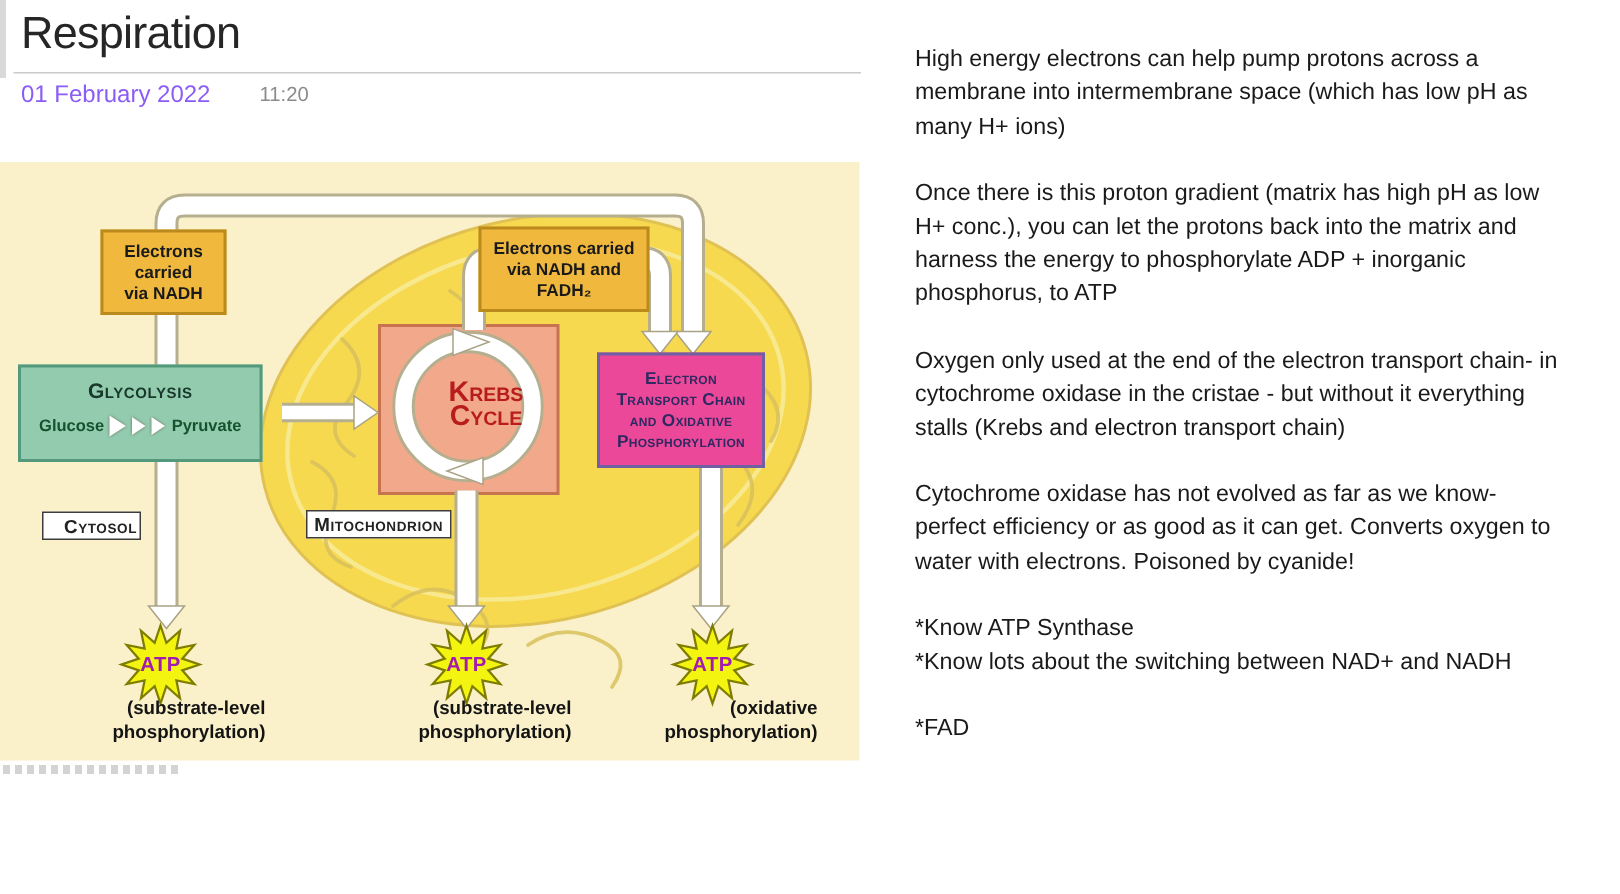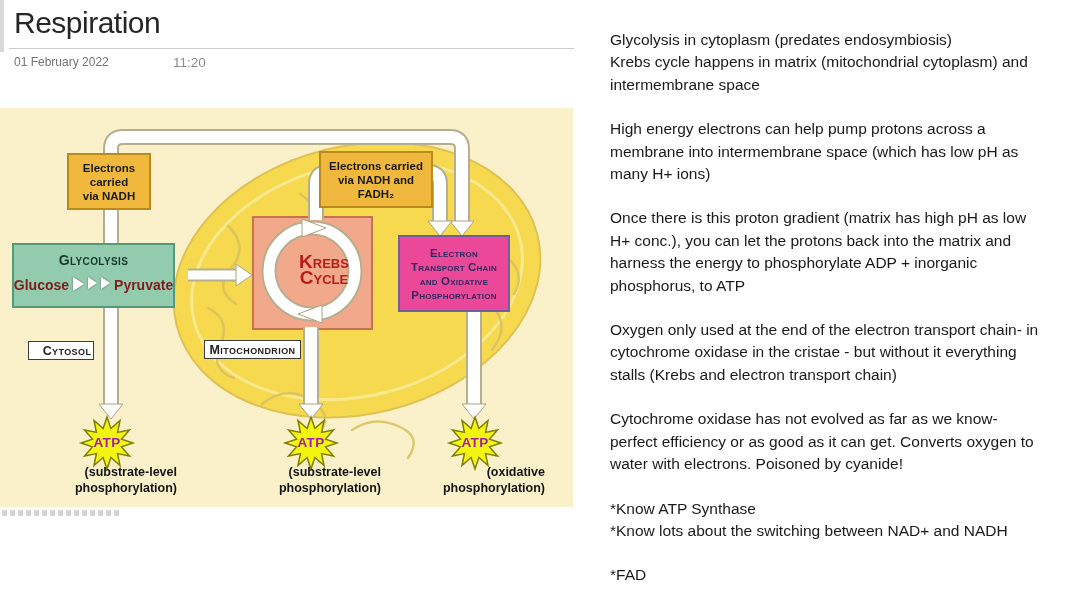--- a/index.html
+++ b/index.html
@@ -6,21 +6,21 @@
   body{
     width:1080px;height:596px;position:relative;background:#ffffff;
     font-family:"Liberation Sans","DejaVu Sans",sans-serif;overflow:hidden;
   }
   .edge-strip{position:absolute;left:0;top:0;width:4px;height:52px;background:#d9d9d9;}
   .page-title{
     position:absolute;left:14px;top:6px;font-size:30px;font-weight:400;
     color:#262626;letter-spacing:-0.5px;
   }
   .title-divider{position:absolute;left:9px;top:48px;width:565px;height:1px;background:#cbcbcb;}
-  .page-date{position:absolute;left:14px;top:55px;font-size:12px;color:#737373;}
+  .page-date{position:absolute;left:14px;top:55px;font-size:16px;color:#8b5cf6;}
   .page-time{position:absolute;left:173px;top:55px;font-size:13.5px;color:#8b8b8b;}
 
   
   .diagram{
     position:absolute;left:0;top:108px;width:573px;height:399px;
     background:#FAF1CA;
   }
   .diagram svg{position:absolute;left:0;top:0;}
   .dbox{
     position:absolute;display:flex;align-items:center;justify-content:center;
@@ -31,21 +31,21 @@
     font-size:11.5px;line-height:14px;
   }
   .nadh-box{left:67px;top:45px;width:84px;height:57px;}
   .fadh-box{left:319px;top:43px;width:114px;height:57px;}
   .glyc-box{
     left:12px;top:135px;width:163px;height:65px;
     background:#93CBAE;border:2px solid #55997D;flex-direction:column;justify-content:flex-start;
     padding-top:7px;
   }
   .glyc-title{font-variant:small-caps;font-size:14px;letter-spacing:.4px;color:#17382a;}
-  .glyc-row{display:flex;gap:4px;margin-top:9px;font-size:14px;color:#7f1d1d;}
+  .glyc-row{display:flex;align-items:center;gap:4px;margin-top:9px;font-size:11px;color:#14532d;}
   .chv{width:0;height:0;border-top:6px solid transparent;border-bottom:6px solid transparent;
        border-left:9px solid #ffffff;filter:drop-shadow(0 0 1px #6b6b5a);}
   .chv.first{border-top-width:7px;border-bottom-width:7px;border-left-width:11px;}
   .krebs-label{
     position:absolute;left:284px;top:146px;width:80px;text-align:center;
     font-weight:bold;font-variant:small-caps;font-size:19px;line-height:16px;
     color:#b91c1c;white-space:pre-line;
   }
   .etc-box{
     left:398px;top:127px;width:112px;height:77px;
@@ -195,23 +195,20 @@
 phosphorylation)</div>
   <div class="atp-caption cap2">(substrate-level
 phosphorylation)</div>
   <div class="atp-caption cap3">(oxidative
 phosphorylation)</div>
 </div>
 
 <div class="watermark"></div>
 
 <div class="notes">
-  <p>Glycolysis in cytoplasm (predates endosymbiosis)
-Krebs cycle happens in matrix (mitochondrial cytoplasm) and
-intermembrane space</p>
   <p>High energy electrons can help pump protons across a
 membrane into intermembrane space (which has low pH as
 many H+ ions)</p>
   <p>Once there is this proton gradient (matrix has high pH as low
 H+ conc.), you can let the protons back into the matrix and
 harness the energy to phosphorylate ADP + inorganic
 phosphorus, to ATP</p>
   <p>Oxygen only used at the end of the electron transport chain- in
 cytochrome oxidase in the cristae - but without it everything
 stalls (Krebs and electron transport chain)</p>

